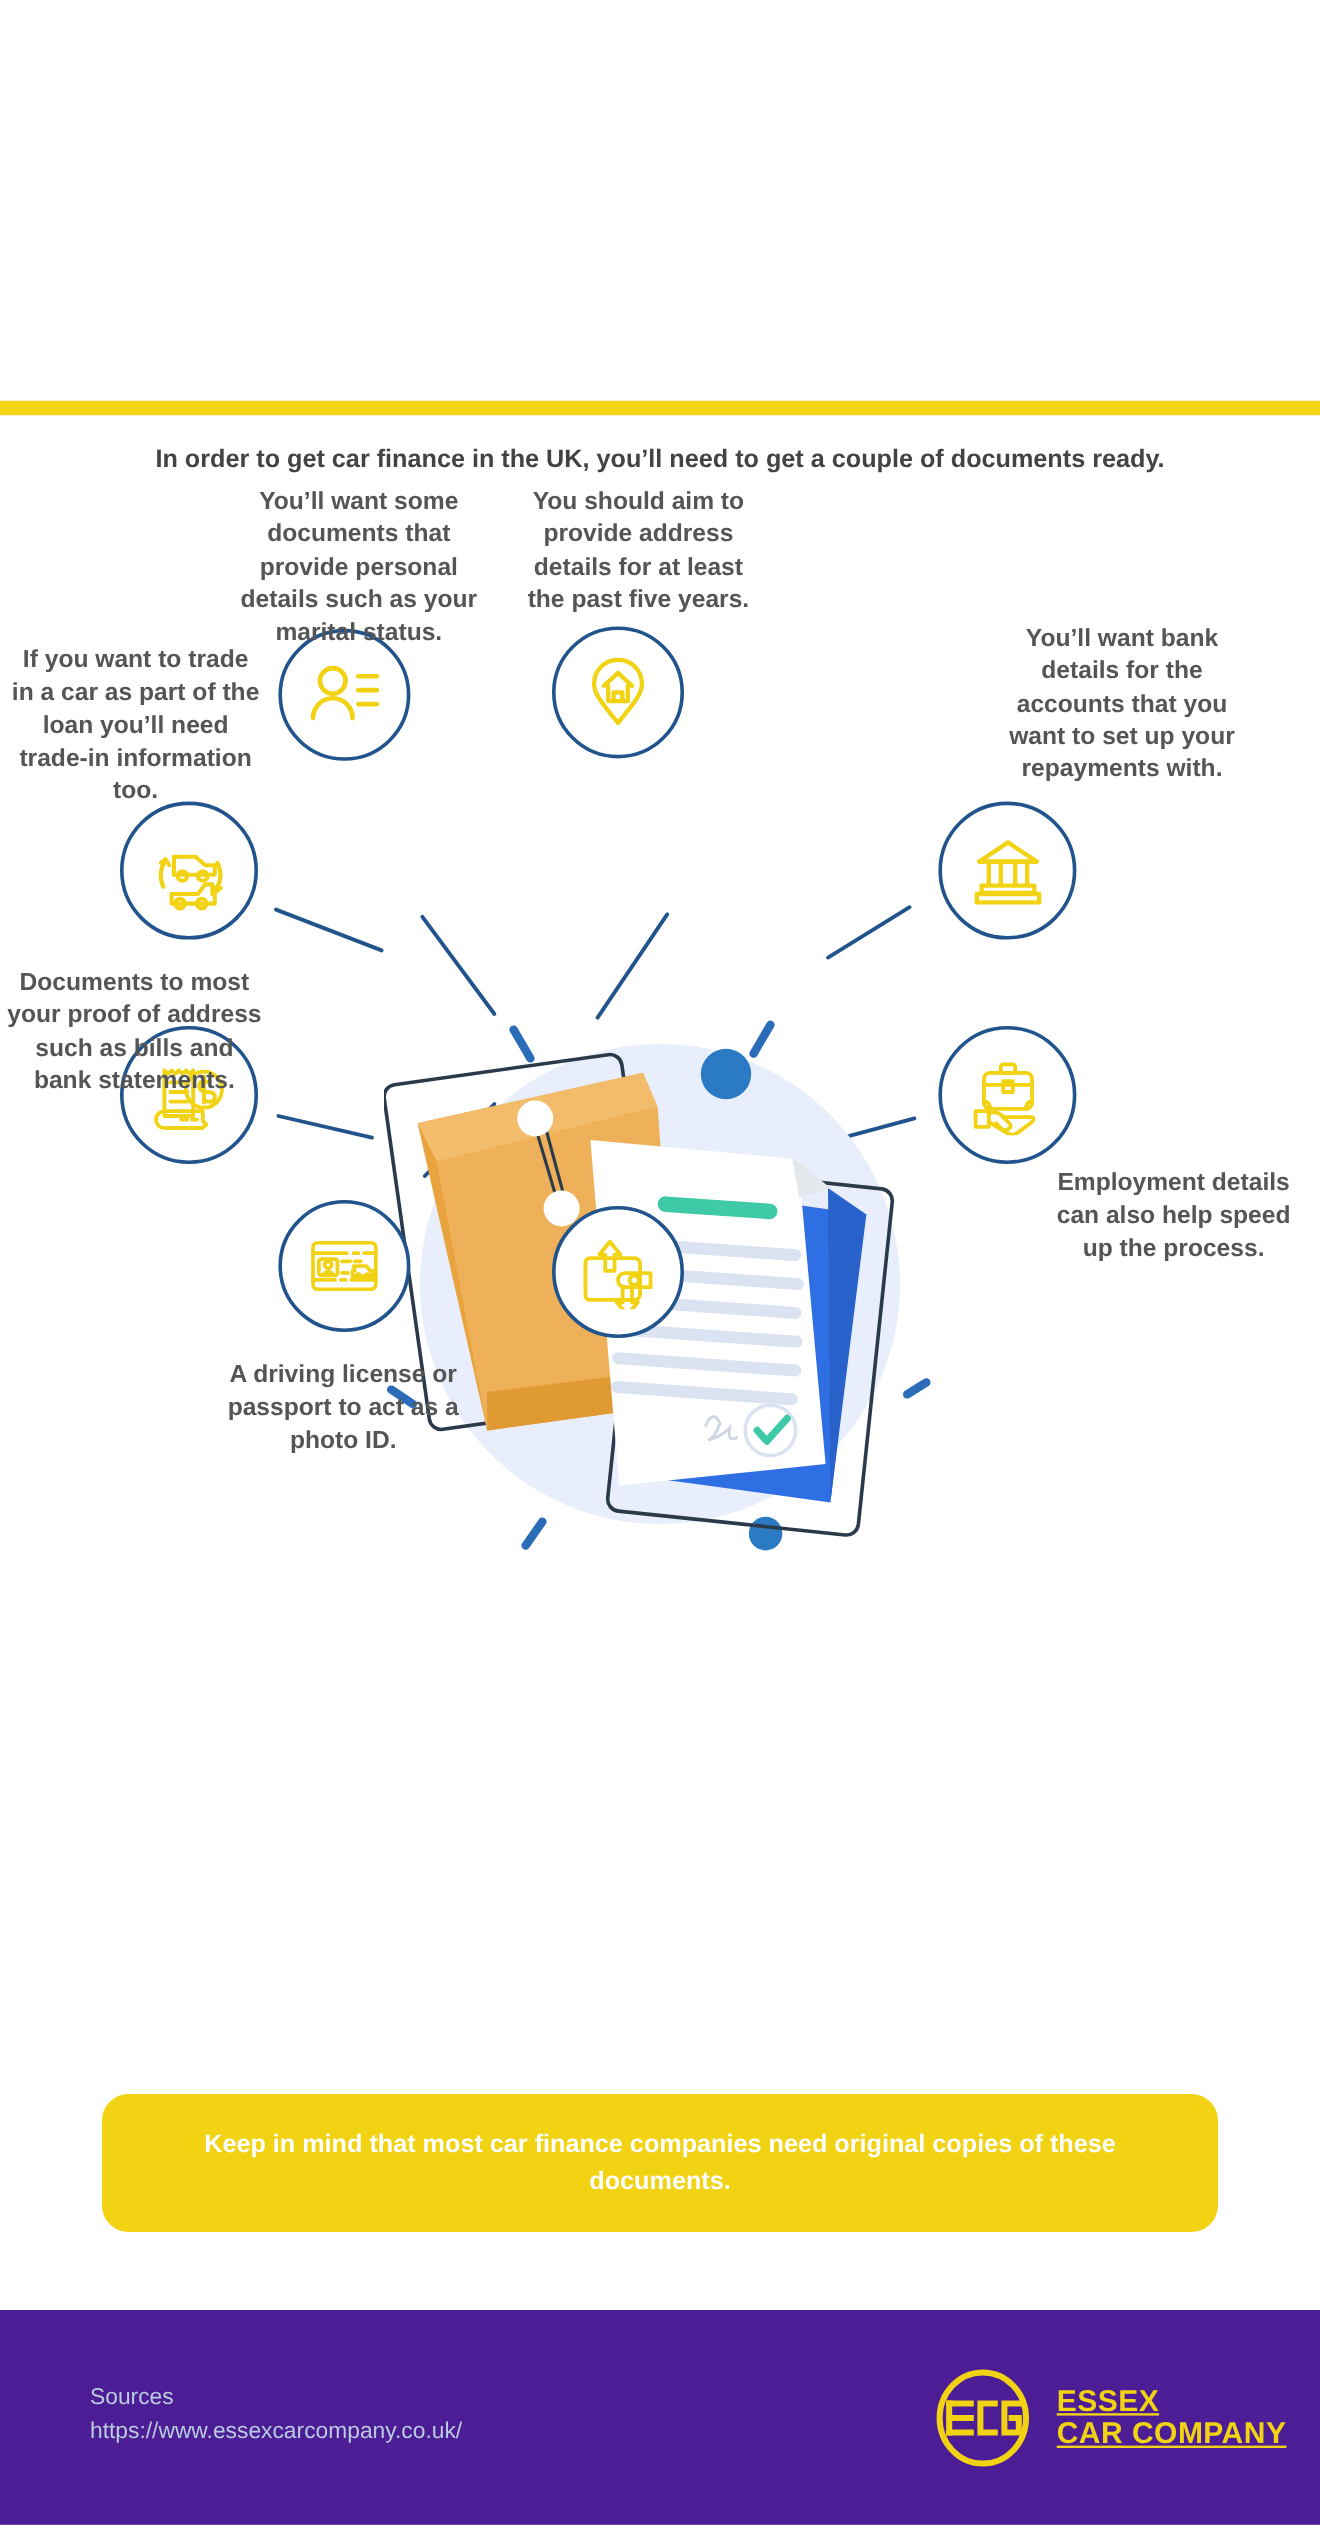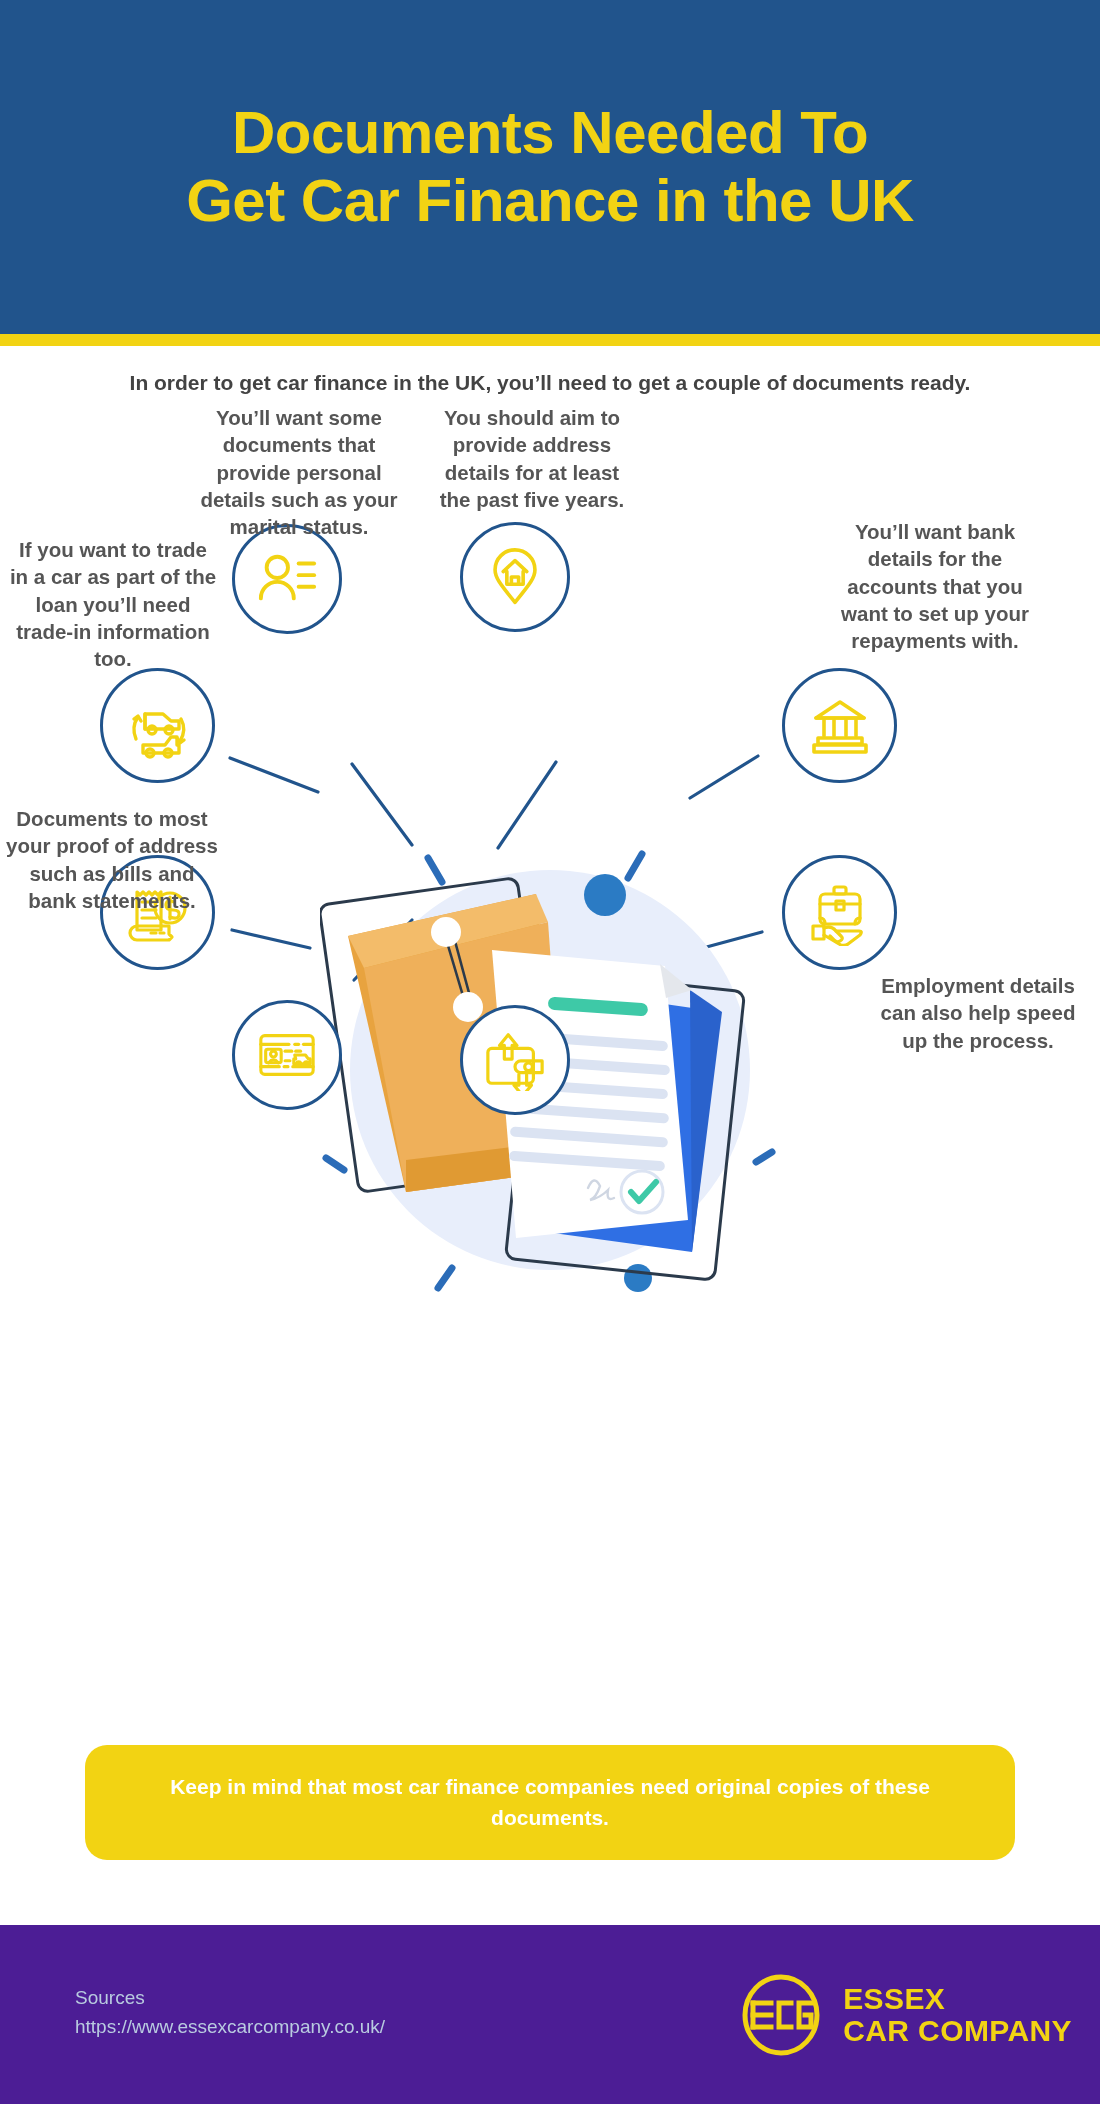--- a/index.html
+++ b/index.html
@@ -91,34 +91,28 @@
   }
   .sources{
     position:absolute;left:75px;top:58px;
     color:#b9cbe0;font-size:19px;line-height:1.55;
   }
   .brand{
     position:absolute;right:28px;top:48px;
     display:flex;align-items:center;gap:14px;
   }
   .brand-name{
-    color:#f2d313;font-size:30px;font-weight:bold;line-height:1.08;letter-spacing:0.4px;
+    color:#f2d313;font-size:25px;font-weight:bold;line-height:1.08;letter-spacing:0.4px;text-decoration:underline;
   }
 </style>
 </head>
 <body>
 
 <div class="page">
 
-  <div class="header">
-    <div class="header-title">
-      <div>Documents Needed To</div>
-      <div>Get Car Finance in the UK</div>
-    </div>
-  </div>
   <div class="header-rule"></div>
 
   <div class="subtitle">In order to get car finance in the UK, you’ll need to get a couple of documents ready.</div>
 
   <div class="diagram">
 
     <svg class="connectors" viewBox="0 0 1100 1200">
       <g stroke="#21548c" stroke-width="3.2" fill="none" stroke-linecap="round">
         <line x1="352" y1="264" x2="412" y2="345"></line>
         <line x1="556" y1="262" x2="498" y2="348"></line>
@@ -291,20 +285,21 @@
           <path d="M13 40 q5 -6 10 0"></path>
           <line x1="30" y1="28" x2="37" y2="28"></line>
           <line x1="41" y1="28" x2="46" y2="28"></line>
           <line x1="30" y1="38" x2="35" y2="38"></line>
           <path d="M40 32 h11 l3 4 h2 v5 h-17 v-5 h2 z"></path>
           <circle cx="44" cy="41" r="2"></circle>
           <circle cx="52" cy="41" r="2"></circle>
         </g>
       </svg>
     </div>
+    <div class="cap" style="left:178px;top:632px;width:216px;">A driving license or passport to act as a photo ID.</div>
 
     <div class="bubble" style="left:460px;top:505px;width:110px;height:110px;">
       <svg width="62" height="62" viewBox="0 0 64 64">
         <g fill="none" stroke="#f2d313" stroke-width="3.3" stroke-linejoin="round" stroke-linecap="round">
           <path d="M8 20 h38 a5 5 0 0 1 5 5 v26 a5 5 0 0 1 -5 5 h-38 a4 4 0 0 1 -4 -4 v-28 a4 4 0 0 1 4 -4 z"></path>
           <path d="M38 33 h22 v12 h-22 a6 6 0 0 1 0 -12 z"></path>
           <circle cx="46" cy="39" r="4"></circle>
           <path d="M25 6 l9 11 h-5 v14 h-8 v-14 h-5 z"></path>
           <path d="M44 47 v11 h5 l-9 11 l-9 -11 h5 v-11"></path>
         </g>

